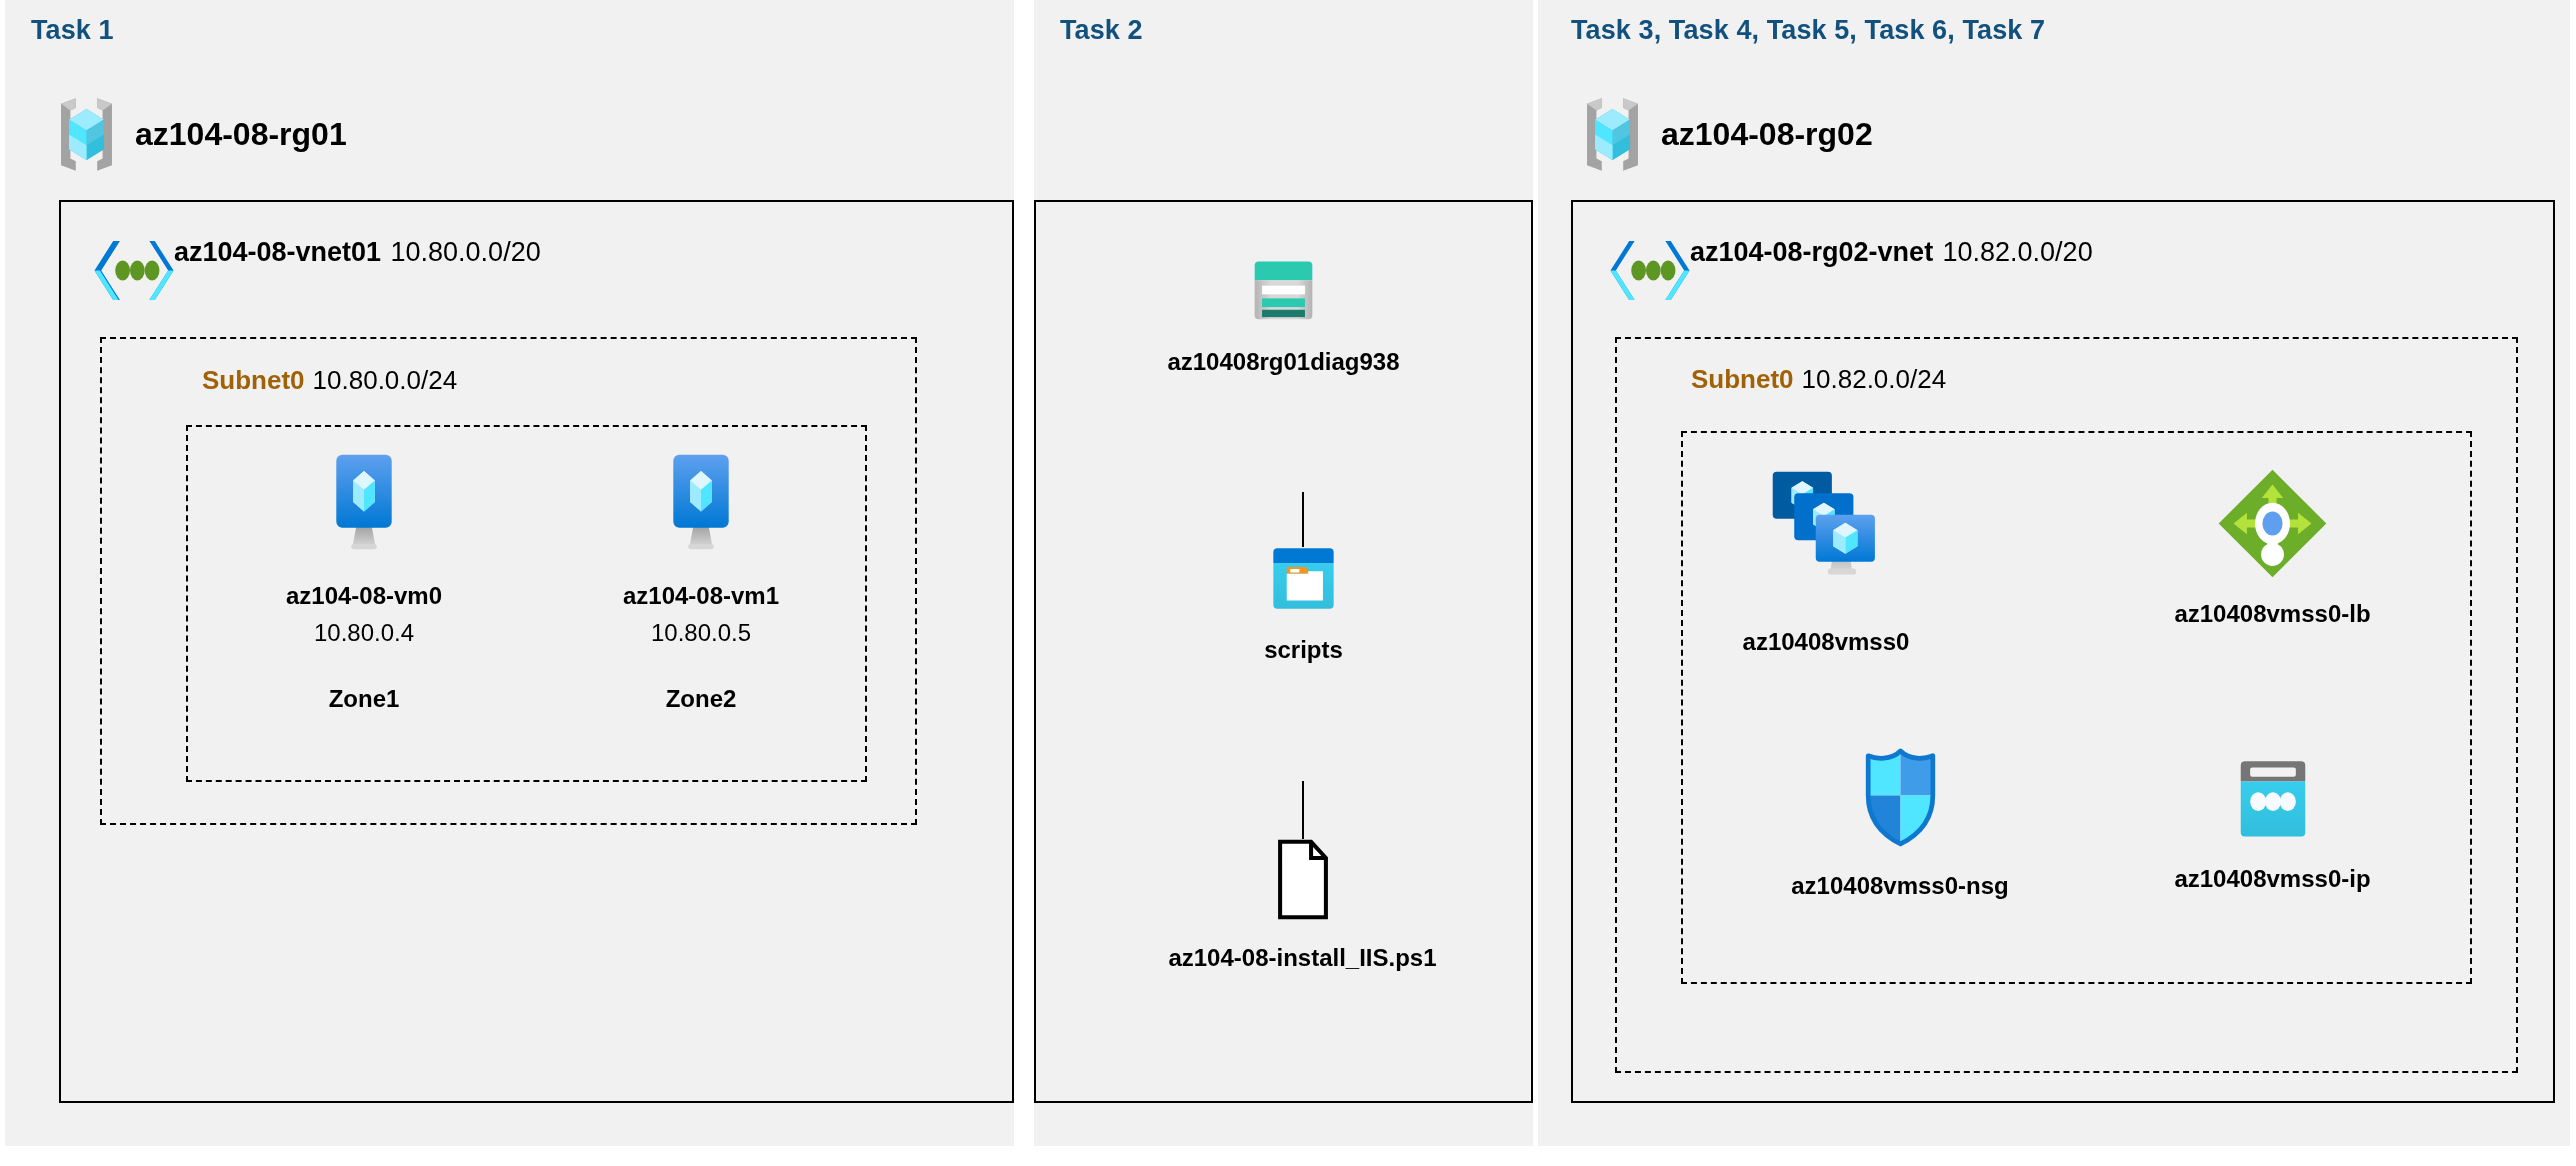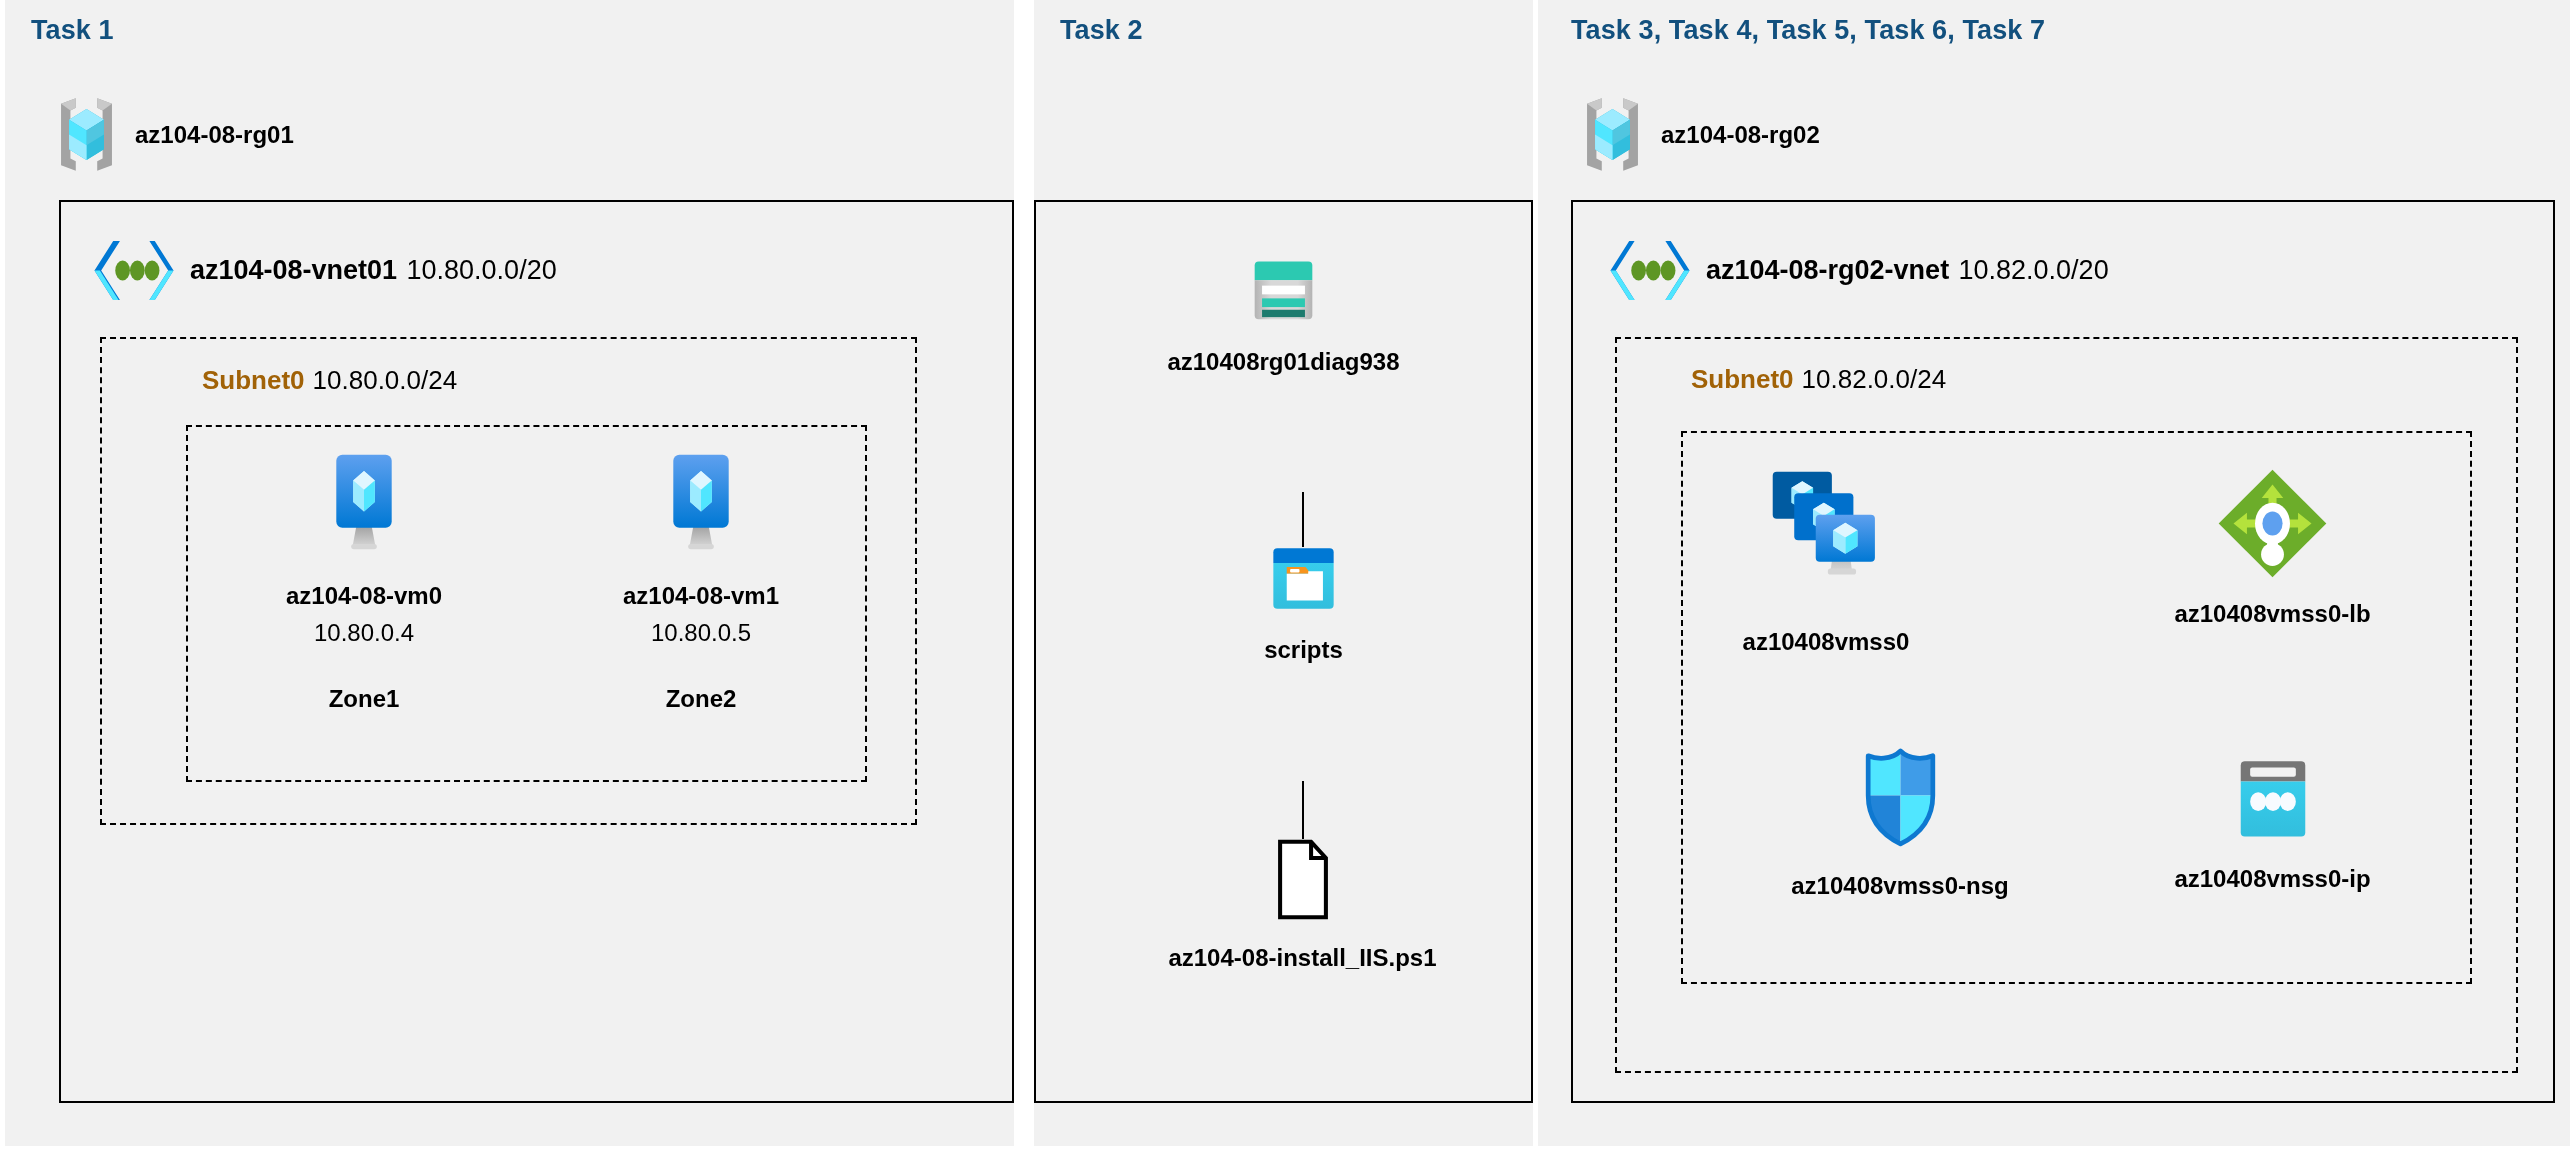--- a/index.html
+++ b/index.html
@@ -16,25 +16,25 @@
   .task-title {
     position: absolute;
     color: #12507e;
     font-weight: bold;
     font-size: 27px;
     letter-spacing: 0.1px;
     white-space: nowrap;
   }
 
   .rg-header { position: absolute; display: flex; align-items: center; gap: 15px; }
-  .rg-name { font-size: 24px; font-weight: bold; color: #000; white-space: nowrap; }
+  .rg-name { font-size: 32px; font-weight: bold; color: #000; white-space: nowrap; }
 
   .solidbox { position: absolute; border: 2.7px solid #000; background: transparent; }
 
-  .vnet-header { position: absolute; display: flex; align-items: center; gap: 16px; }
+  .vnet-header { position: absolute; display: flex; }
   .vnet-name { font-size: 27px; font-weight: bold; color: #000; white-space: nowrap; }
   .vnet-cidr { font-size: 27px; font-weight: normal; color: #000; white-space: nowrap; margin-left: 9.4px; }
 
   .dashbox { position: absolute; border: 2.7px dashed #000; background: transparent; }
   .dashbox.inner { border-width: 2.7px; }
 
   .subnet-label { position: absolute; white-space: nowrap; }
   .subnet-name { font-size: 26px; font-weight: bold; color: #a16207; }
   .subnet-cidr { font-size: 26px; font-weight: normal; color: #000000; margin-left: 8px; }
 

